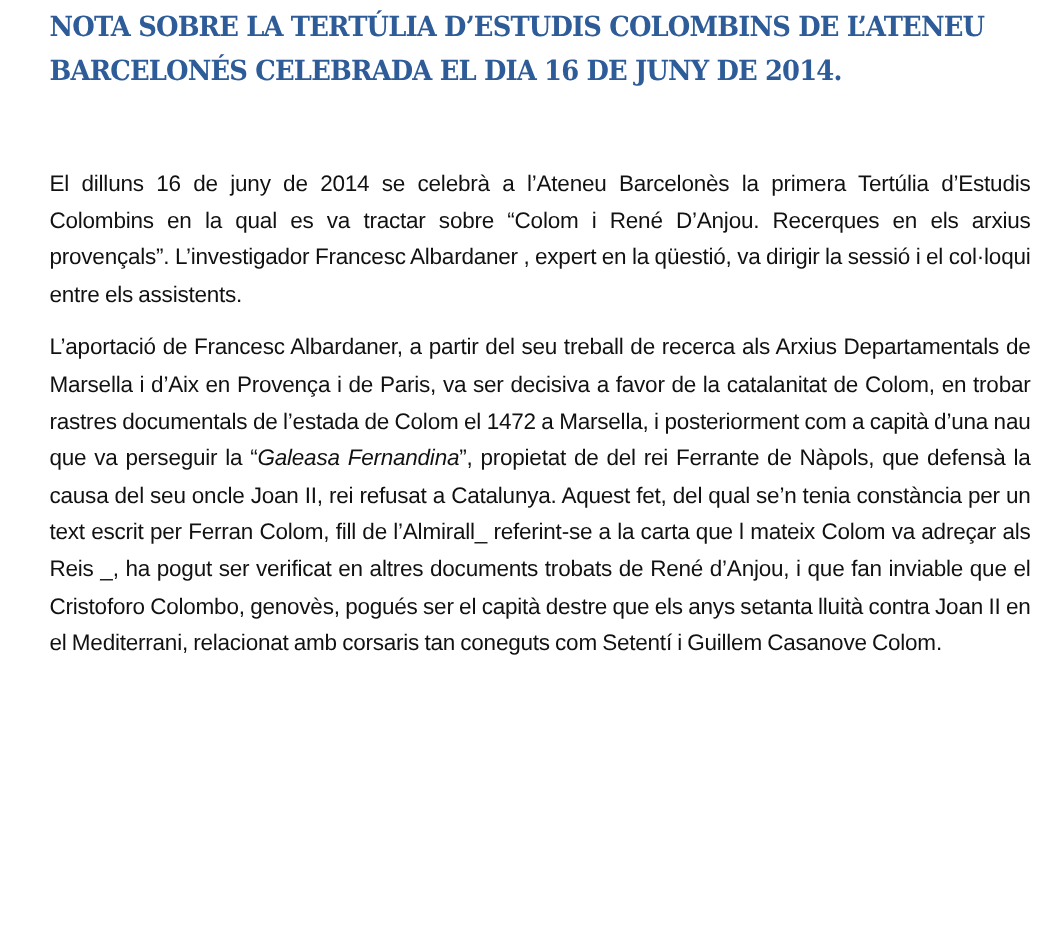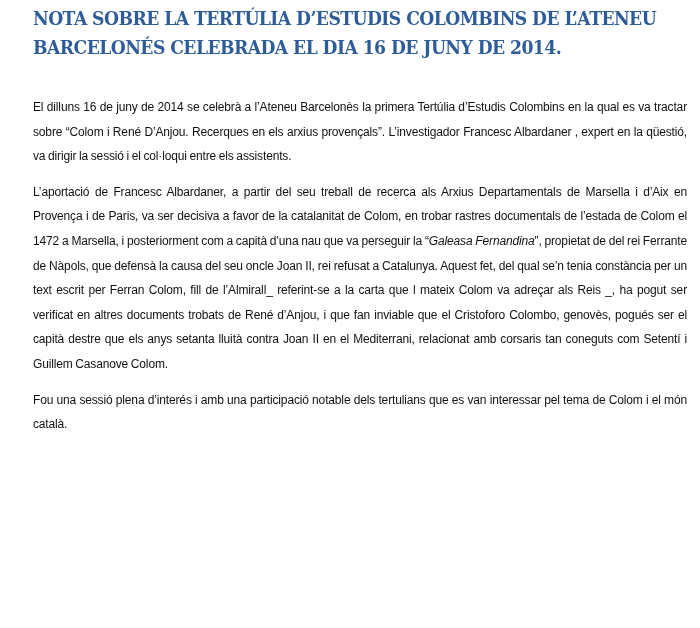--- a/index.html
+++ b/index.html
@@ -26,25 +26,25 @@
       font-size: 18.5px;
       line-height: 29px;
       color: #2e5c98;
       letter-spacing: -0.6px;
       transform: scaleX(0.93);
       transform-origin: left top;
       width: 720px;
     }
     .body-text {
       position: absolute;
-      top: 95px;
+      top: 111px;
       left: 0;
       width: 654px;
       font-family: "Liberation Sans", sans-serif;
-      font-size: 12px;
+      font-size: 15px;
       line-height: 24.6px;
       color: #111111;
     }
     .para {
       margin: 0 0 11px 0;
       text-align: justify;
       text-align-last: left;
       letter-spacing: -0.15px;
       word-spacing: -0.5px;
     }
@@ -55,15 +55,14 @@
 
 <div class="page">
   <h1 class="title">
     <div>NOTA SOBRE LA TERTÚLIA D’ESTUDIS COLOMBINS DE L’ATENEU</div>
     <div>BARCELONÉS CELEBRADA EL DIA 16 DE JUNY DE 2014.</div>
   </h1>
 
   <div class="body-text">
     <p class="para">El dilluns 16 de juny de 2014 se celebrà a l’Ateneu Barcelonès la primera Tertúlia d’Estudis Colombins  en la qual es va tractar sobre “Colom i René D’Anjou. Recerques en  els arxius provençals”. L’investigador Francesc Albardaner , expert  en la qüestió, va dirigir la sessió i el col·loqui entre els assistents.</p>
     <p class="para"><span>L’aportació de Francesc Albardaner, a partir del seu treball de recerca als Arxius Departamentals de Marsella i d’Aix en Provença  i de Paris,  va ser decisiva  a favor de la catalanitat de Colom, en trobar rastres documentals de l’estada de Colom el 1472 a Marsella, i posteriorment com a capità d’una nau que va perseguir la “</span><span class="it">Galeasa Fernandina</span><span>”, propietat de del  rei  Ferrante de Nàpols, que defensà la causa del seu oncle  Joan II, rei  refusat a Catalunya.  Aquest  fet, del qual se’n  tenia constància per un text escrit  per Ferran Colom, fill de l’Almirall_ referint-se a la carta que l mateix Colom va adreçar als Reis _, ha pogut ser verificat  en altres documents trobats de René d’Anjou, i que fan inviable que el  Cristoforo Colombo, genovès, pogués ser el capità destre que els anys setanta lluità contra Joan II en el Mediterrani, relacionat amb corsaris tan coneguts com Setentí i Guillem Casanove Colom.</span></p>
-    <p class="para">Fou una sessió plena d’interés i amb una participació notable dels tertulians que es van interessar pel tema de Colom i el món català.</p>
   </div>
 </div>
 
 </body></html>

